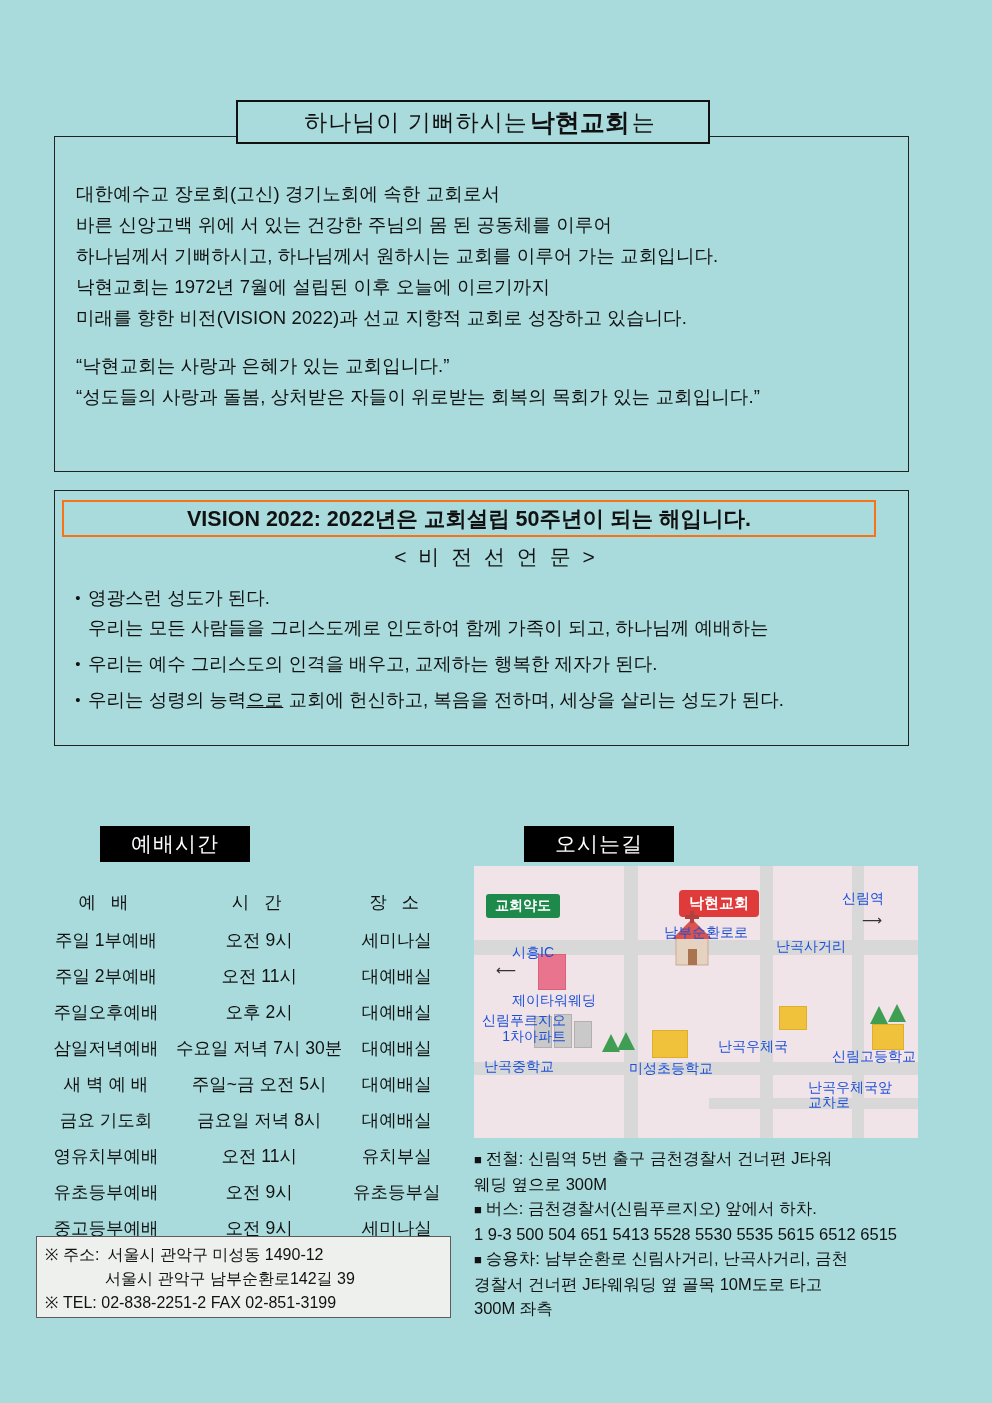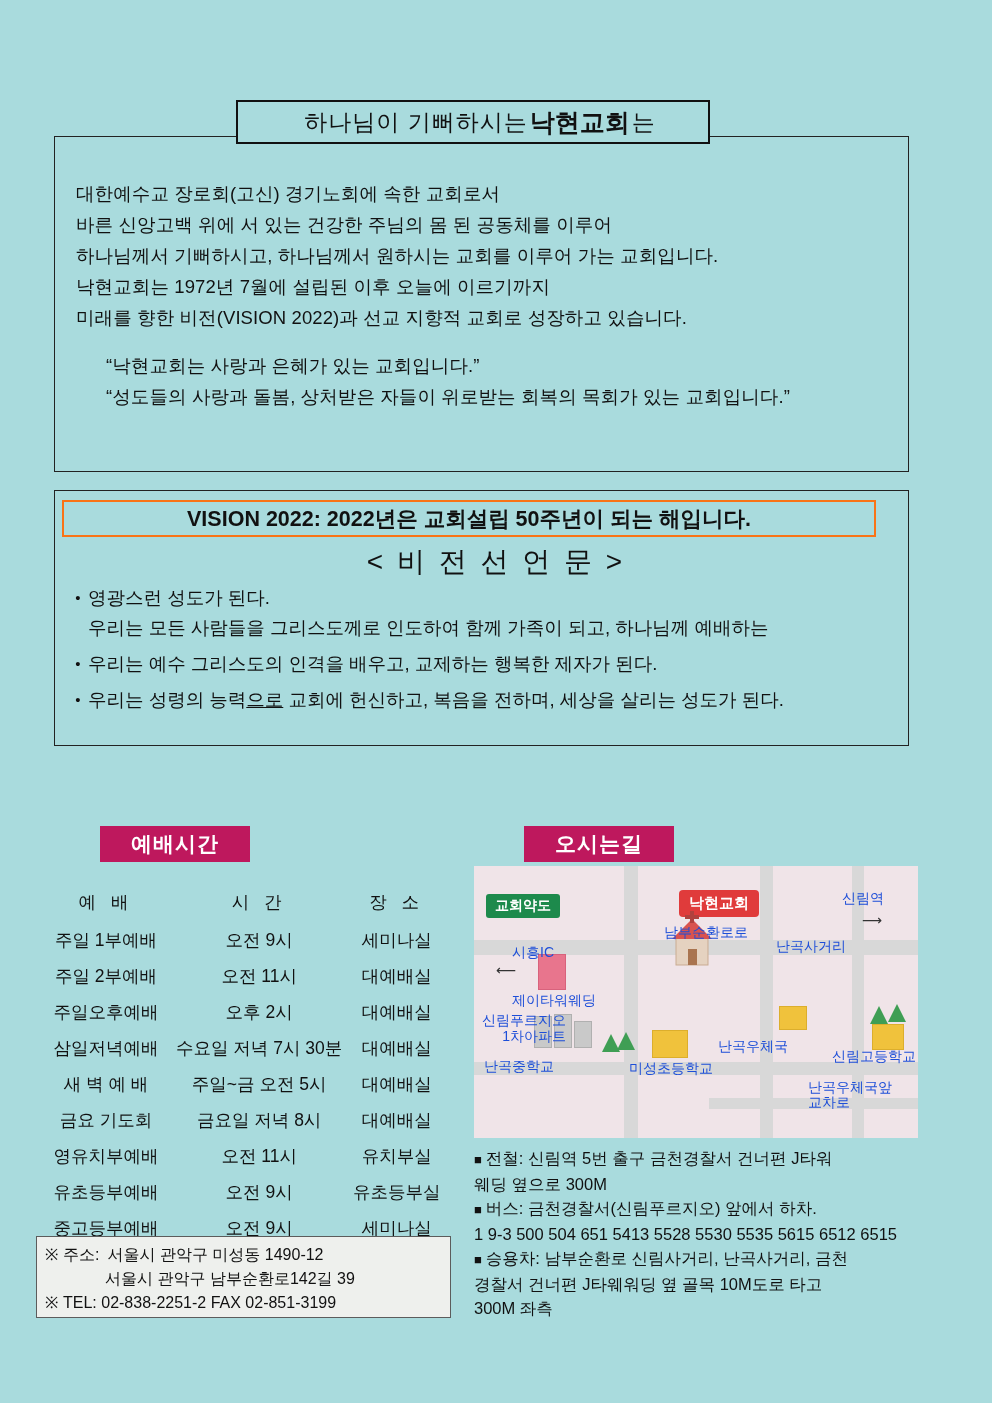--- a/index.html
+++ b/index.html
@@ -57,21 +57,21 @@
     position: absolute;
     left: 76px;
     top: 178px;
     width: 830px;
     font-size: 18.5px;
     line-height: 31px;
     letter-spacing: 0.1px;
     z-index: 2;
   }
   .intro-body .blank-line { height: 17px; }
-  .intro-quote { line-height: 31px; margin-left: 30px; }
+  .intro-quote { line-height: 31px; }
 
   
   .vision-box {
     position: absolute;
     left: 54px;
     top: 490px;
     width: 855px;
     height: 256px;
     border: 1px solid #222;
     background: #a9dbdd;
@@ -93,21 +93,21 @@
     font-weight: bold;
     white-space: nowrap;
     z-index: 3;
   }
   .vision-sub {
     position: absolute;
     left: 0;
     top: 543px;
     width: 992px;
     text-align: center;
-    font-size: 28px;
+    font-size: 21px;
     letter-spacing: 3px;
     z-index: 2;
   }
   .vision-list {
     position: absolute;
     left: 68px;
     top: 583px;
     width: 840px;
     z-index: 2;
   }
@@ -123,24 +123,24 @@
     text-align: center;
     font-size: 15px;
     line-height: 30px;
   }
   .v-text { flex: 1; }
   .v-underline { text-decoration: underline; }
 
   
   .tab {
     position: absolute;
-    background: #be185d;
+    background: #000000;
     color: #ffffff;
     font-size: 21px;
-    font-weight: bold;
+    font-weight: normal;
     display: flex;
     align-items: center;
     justify-content: center;
     letter-spacing: 1px;
   }
   #tab-worship {
     left: 100px;
     top: 826px;
     width: 150px;
     height: 36px;

